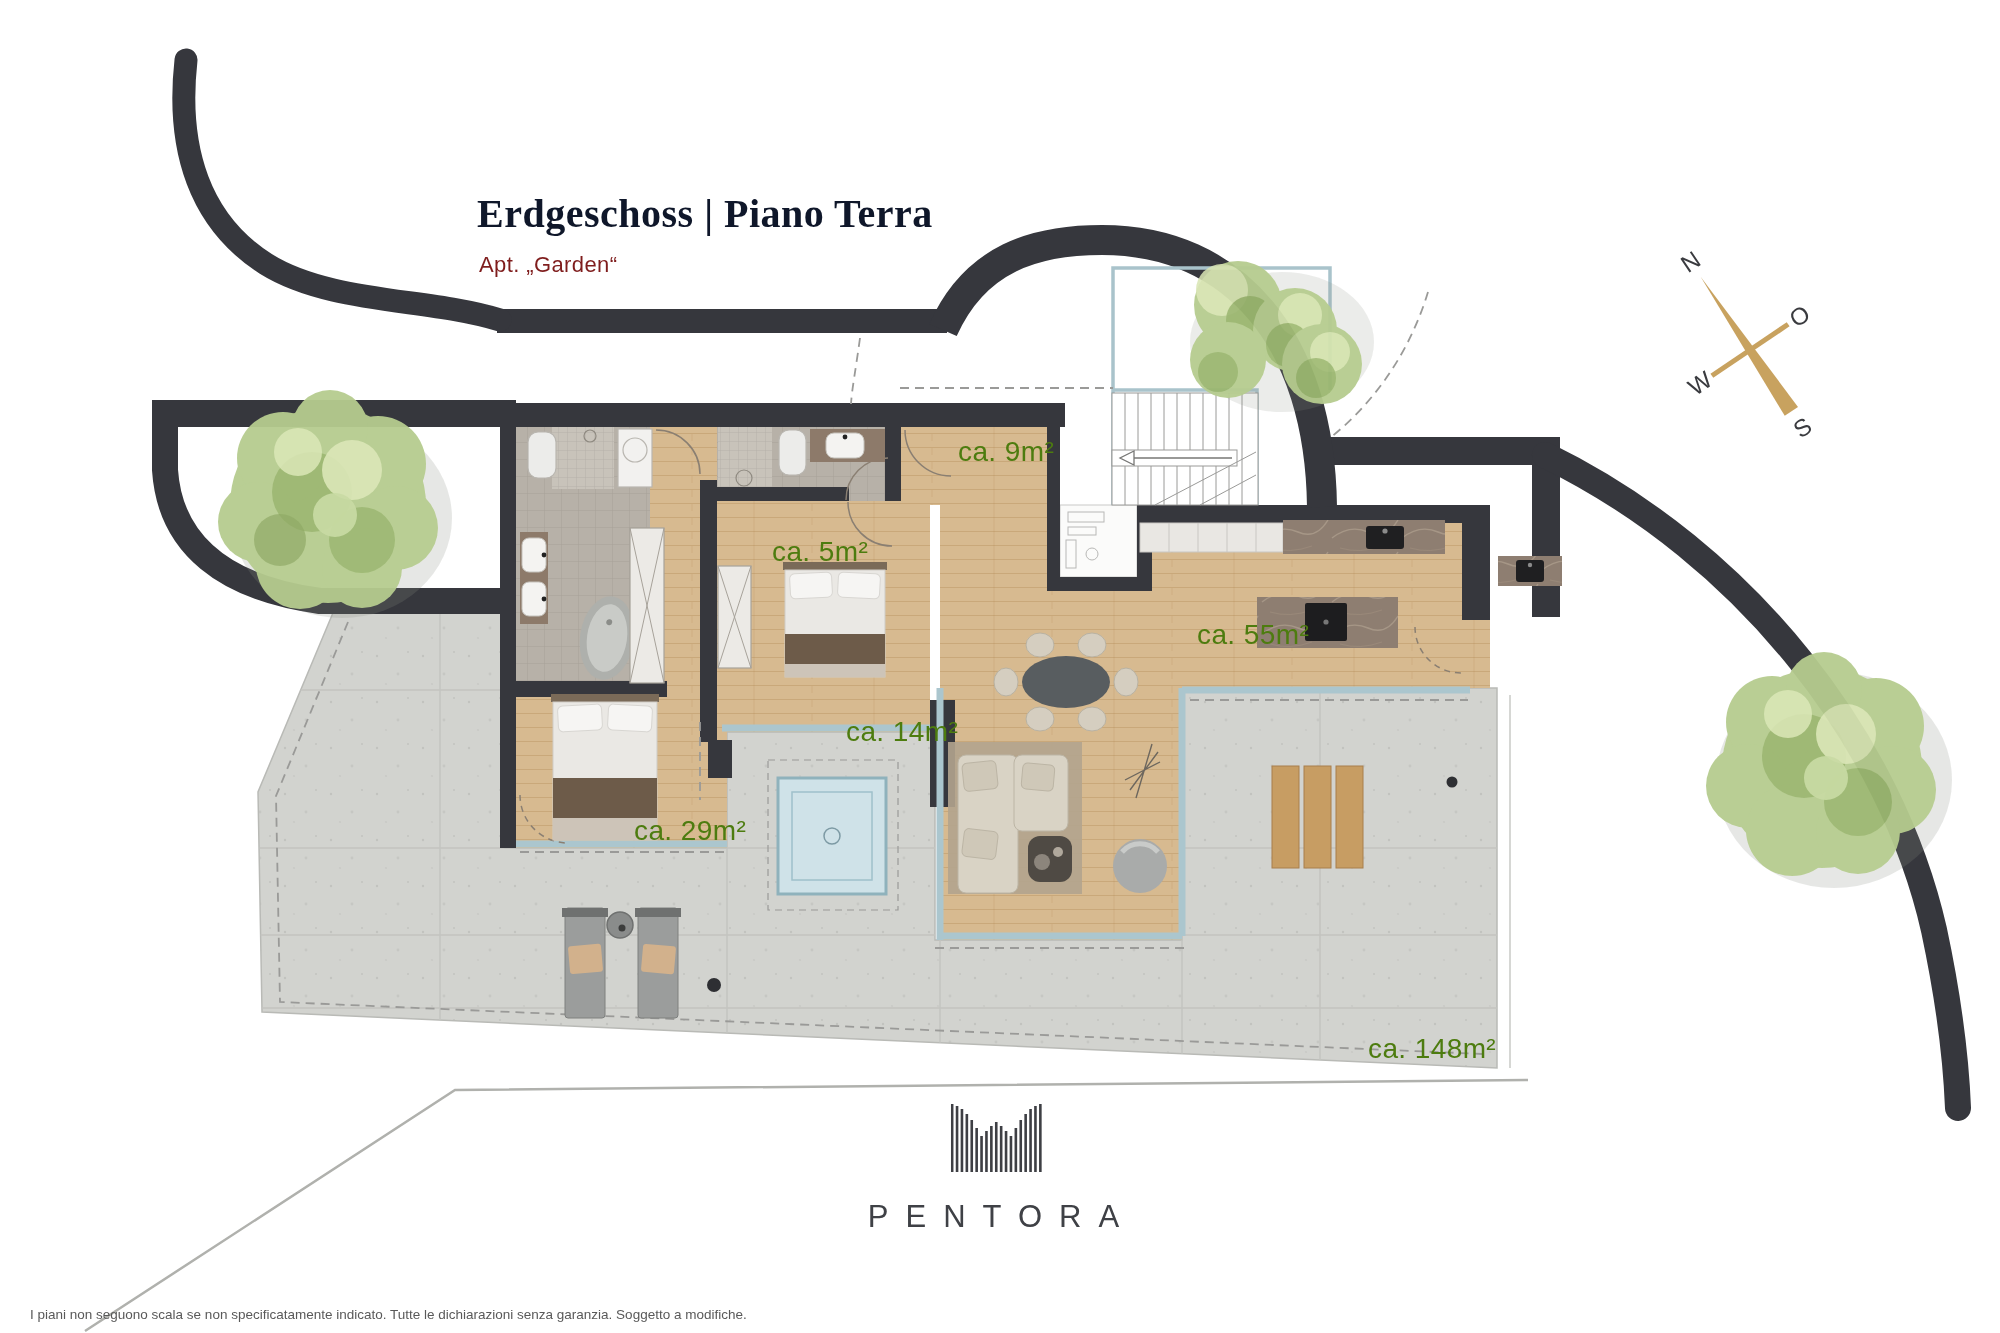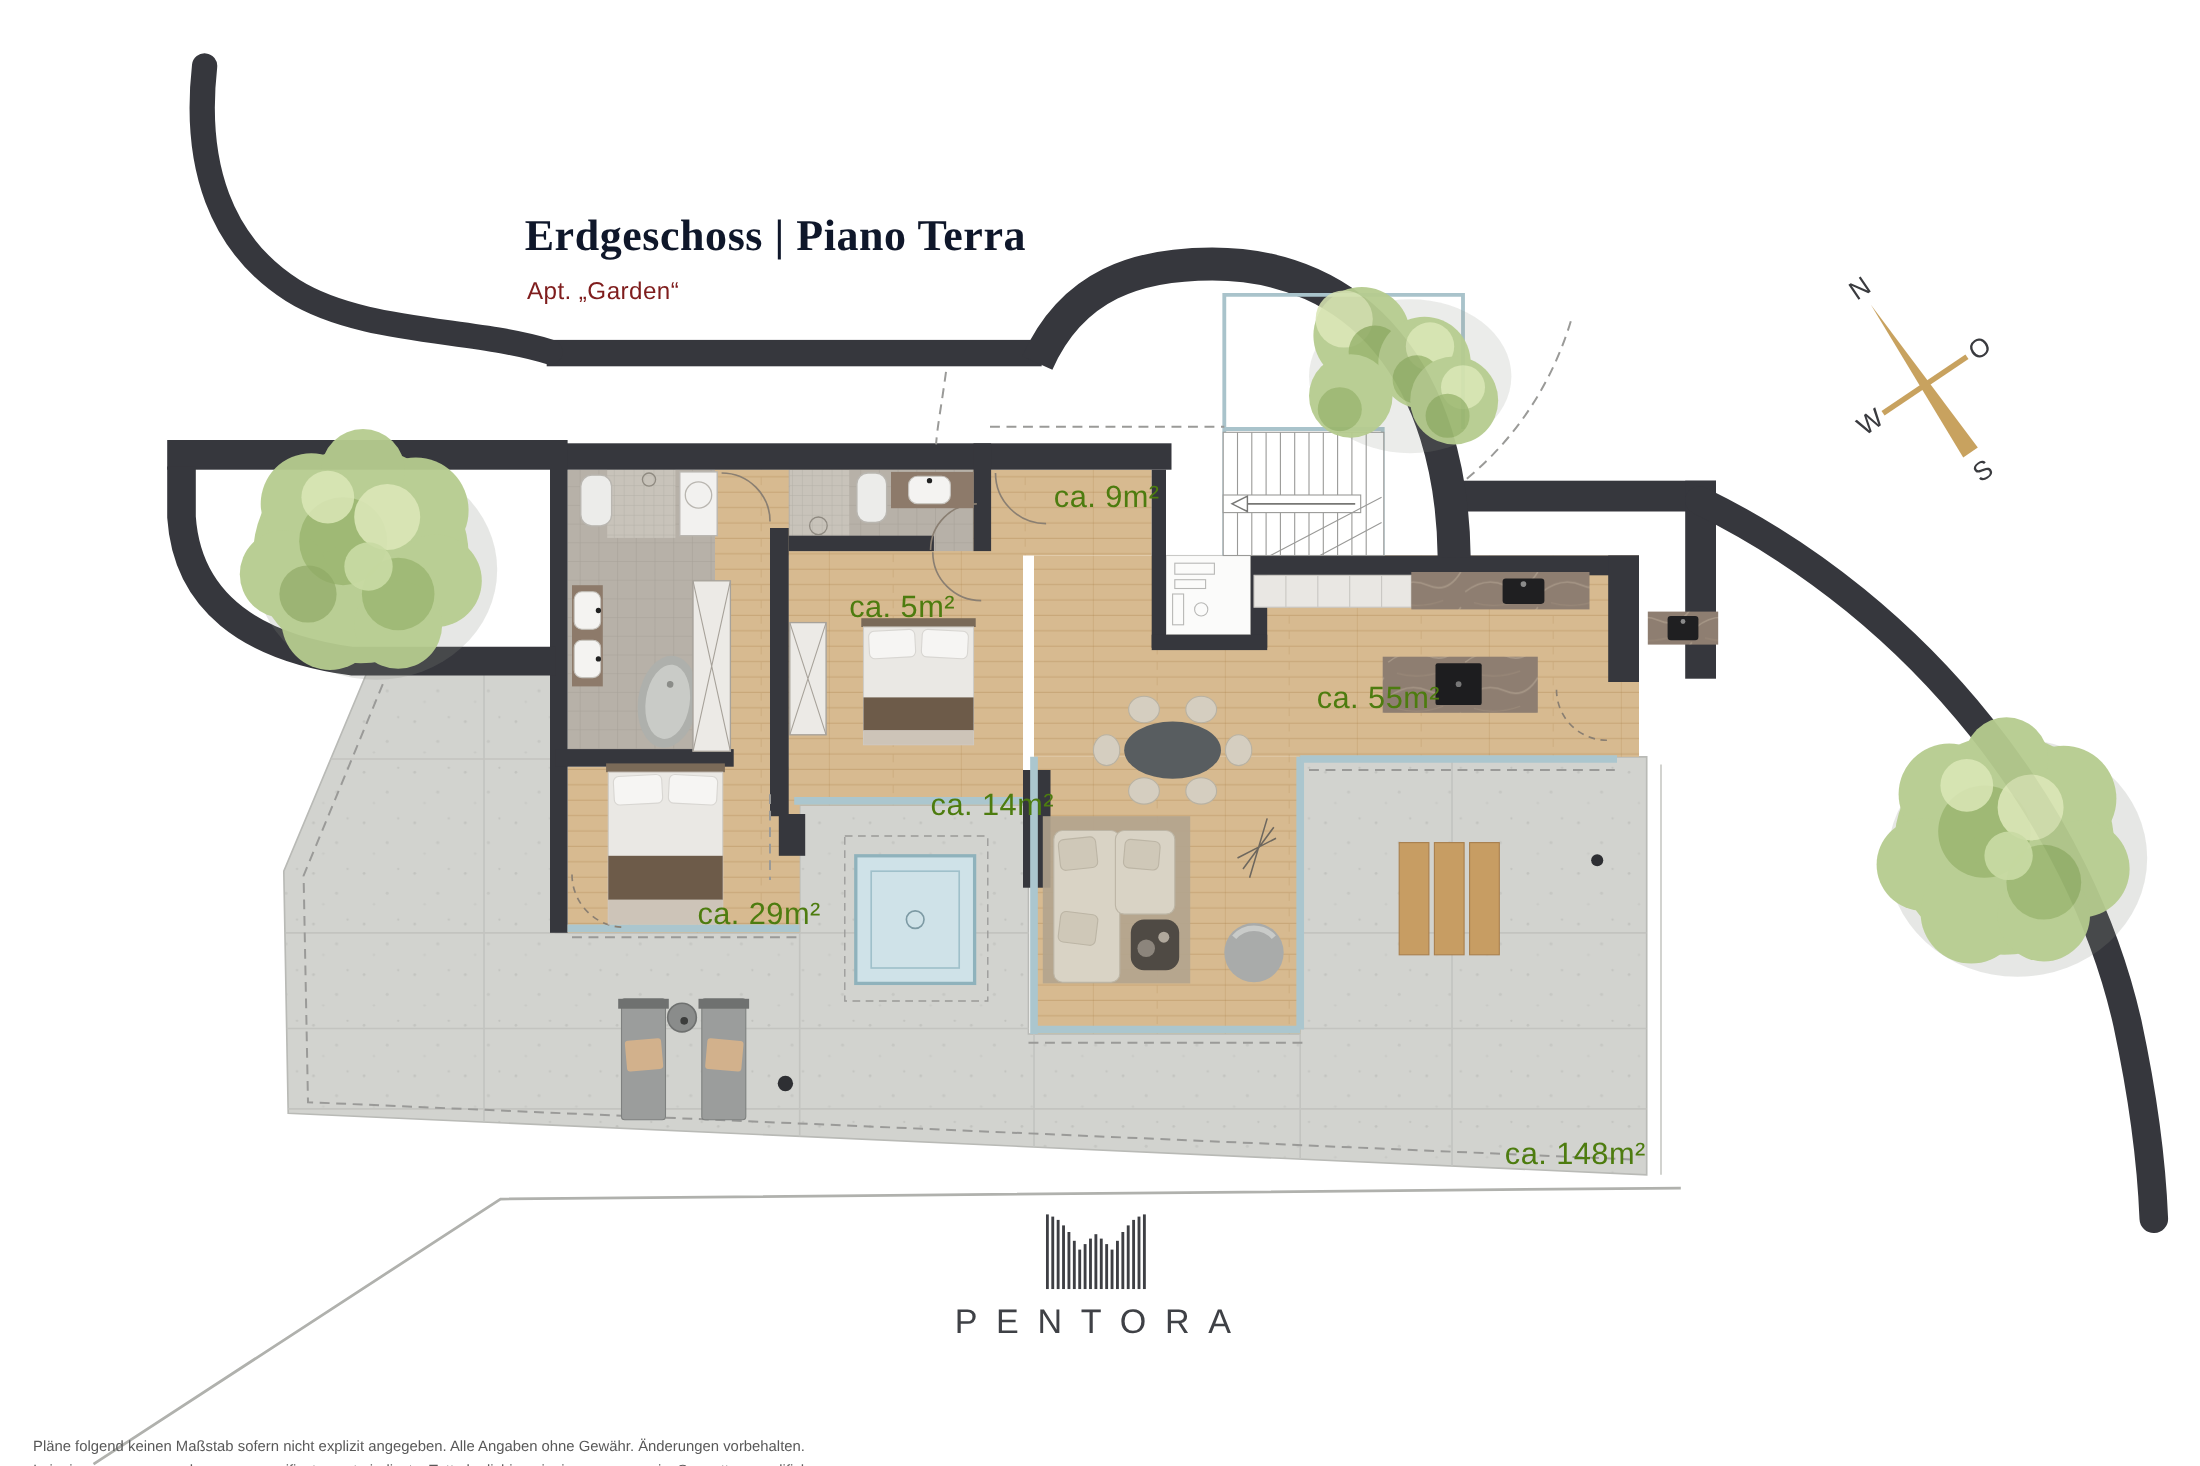--- a/index.html
+++ b/index.html
@@ -8,21 +8,21 @@
   .page{position:relative;width:2000px;height:1333px;background:#ffffff;overflow:hidden;}
   .plan-svg{position:absolute;left:0;top:0;}
   .title{position:absolute;left:477px;top:190px;
          font-family:"Liberation Serif",serif;font-weight:bold;font-size:40px;
          color:#0f172a;letter-spacing:.5px;white-space:nowrap;}
   .subtitle{position:absolute;left:479px;top:252px;font-size:22px;color:#7f1d1d;
             letter-spacing:.4px;white-space:nowrap;}
   .room-label{position:absolute;font-size:28px;color:#4d7c0f;letter-spacing:.4px;white-space:nowrap;}
   .logo{position:absolute;left:997px;top:1100px;transform:translateX(-50%);
         display:flex;flex-direction:column;align-items:center;}
-  .logo-word{margin-top:12px;font-size:31px;color:#3f4146;letter-spacing:17px;
+  .logo-word{margin-top:27px;font-size:31px;color:#3f4146;letter-spacing:17px;
              margin-left:10px;white-space:nowrap;}
   .footer{position:absolute;left:30px;top:1304px;font-size:13.5px;color:#595959;line-height:22px;white-space:nowrap;}
 </style>
 </head>
 <body>
 
 <div class="page">
 
 <svg class="plan-svg" width="2000" height="1333" viewBox="0 0 2000 1333" xmlns="http://www.w3.org/2000/svg">
   <defs>
@@ -382,17 +382,16 @@
           <rect x="73.5" y="14" width="2.6" height="58"></rect>
       <rect x="78.4" y="9" width="2.6" height="63"></rect>
           <rect x="83.3" y="6" width="2.6" height="66"></rect>
       <rect x="88.2" y="4" width="2.6" height="68"></rect>
     </g>
   </svg>
   <div class="logo-word">PENTORA</div>
 </div>
 
 <div class="footer">
-  <div>Pläne folgend keinen Maßstab sofern nicht explizit angegeben. Alle Angaben ohne Gewähr. Änderungen vorbehalten.</div>
   <div>I piani non seguono scala se non specificatamente indicato. Tutte le dichiarazioni senza garanzia. Soggetto a modifiche.</div>
 </div>
 
 </div>
 
 </body></html>

